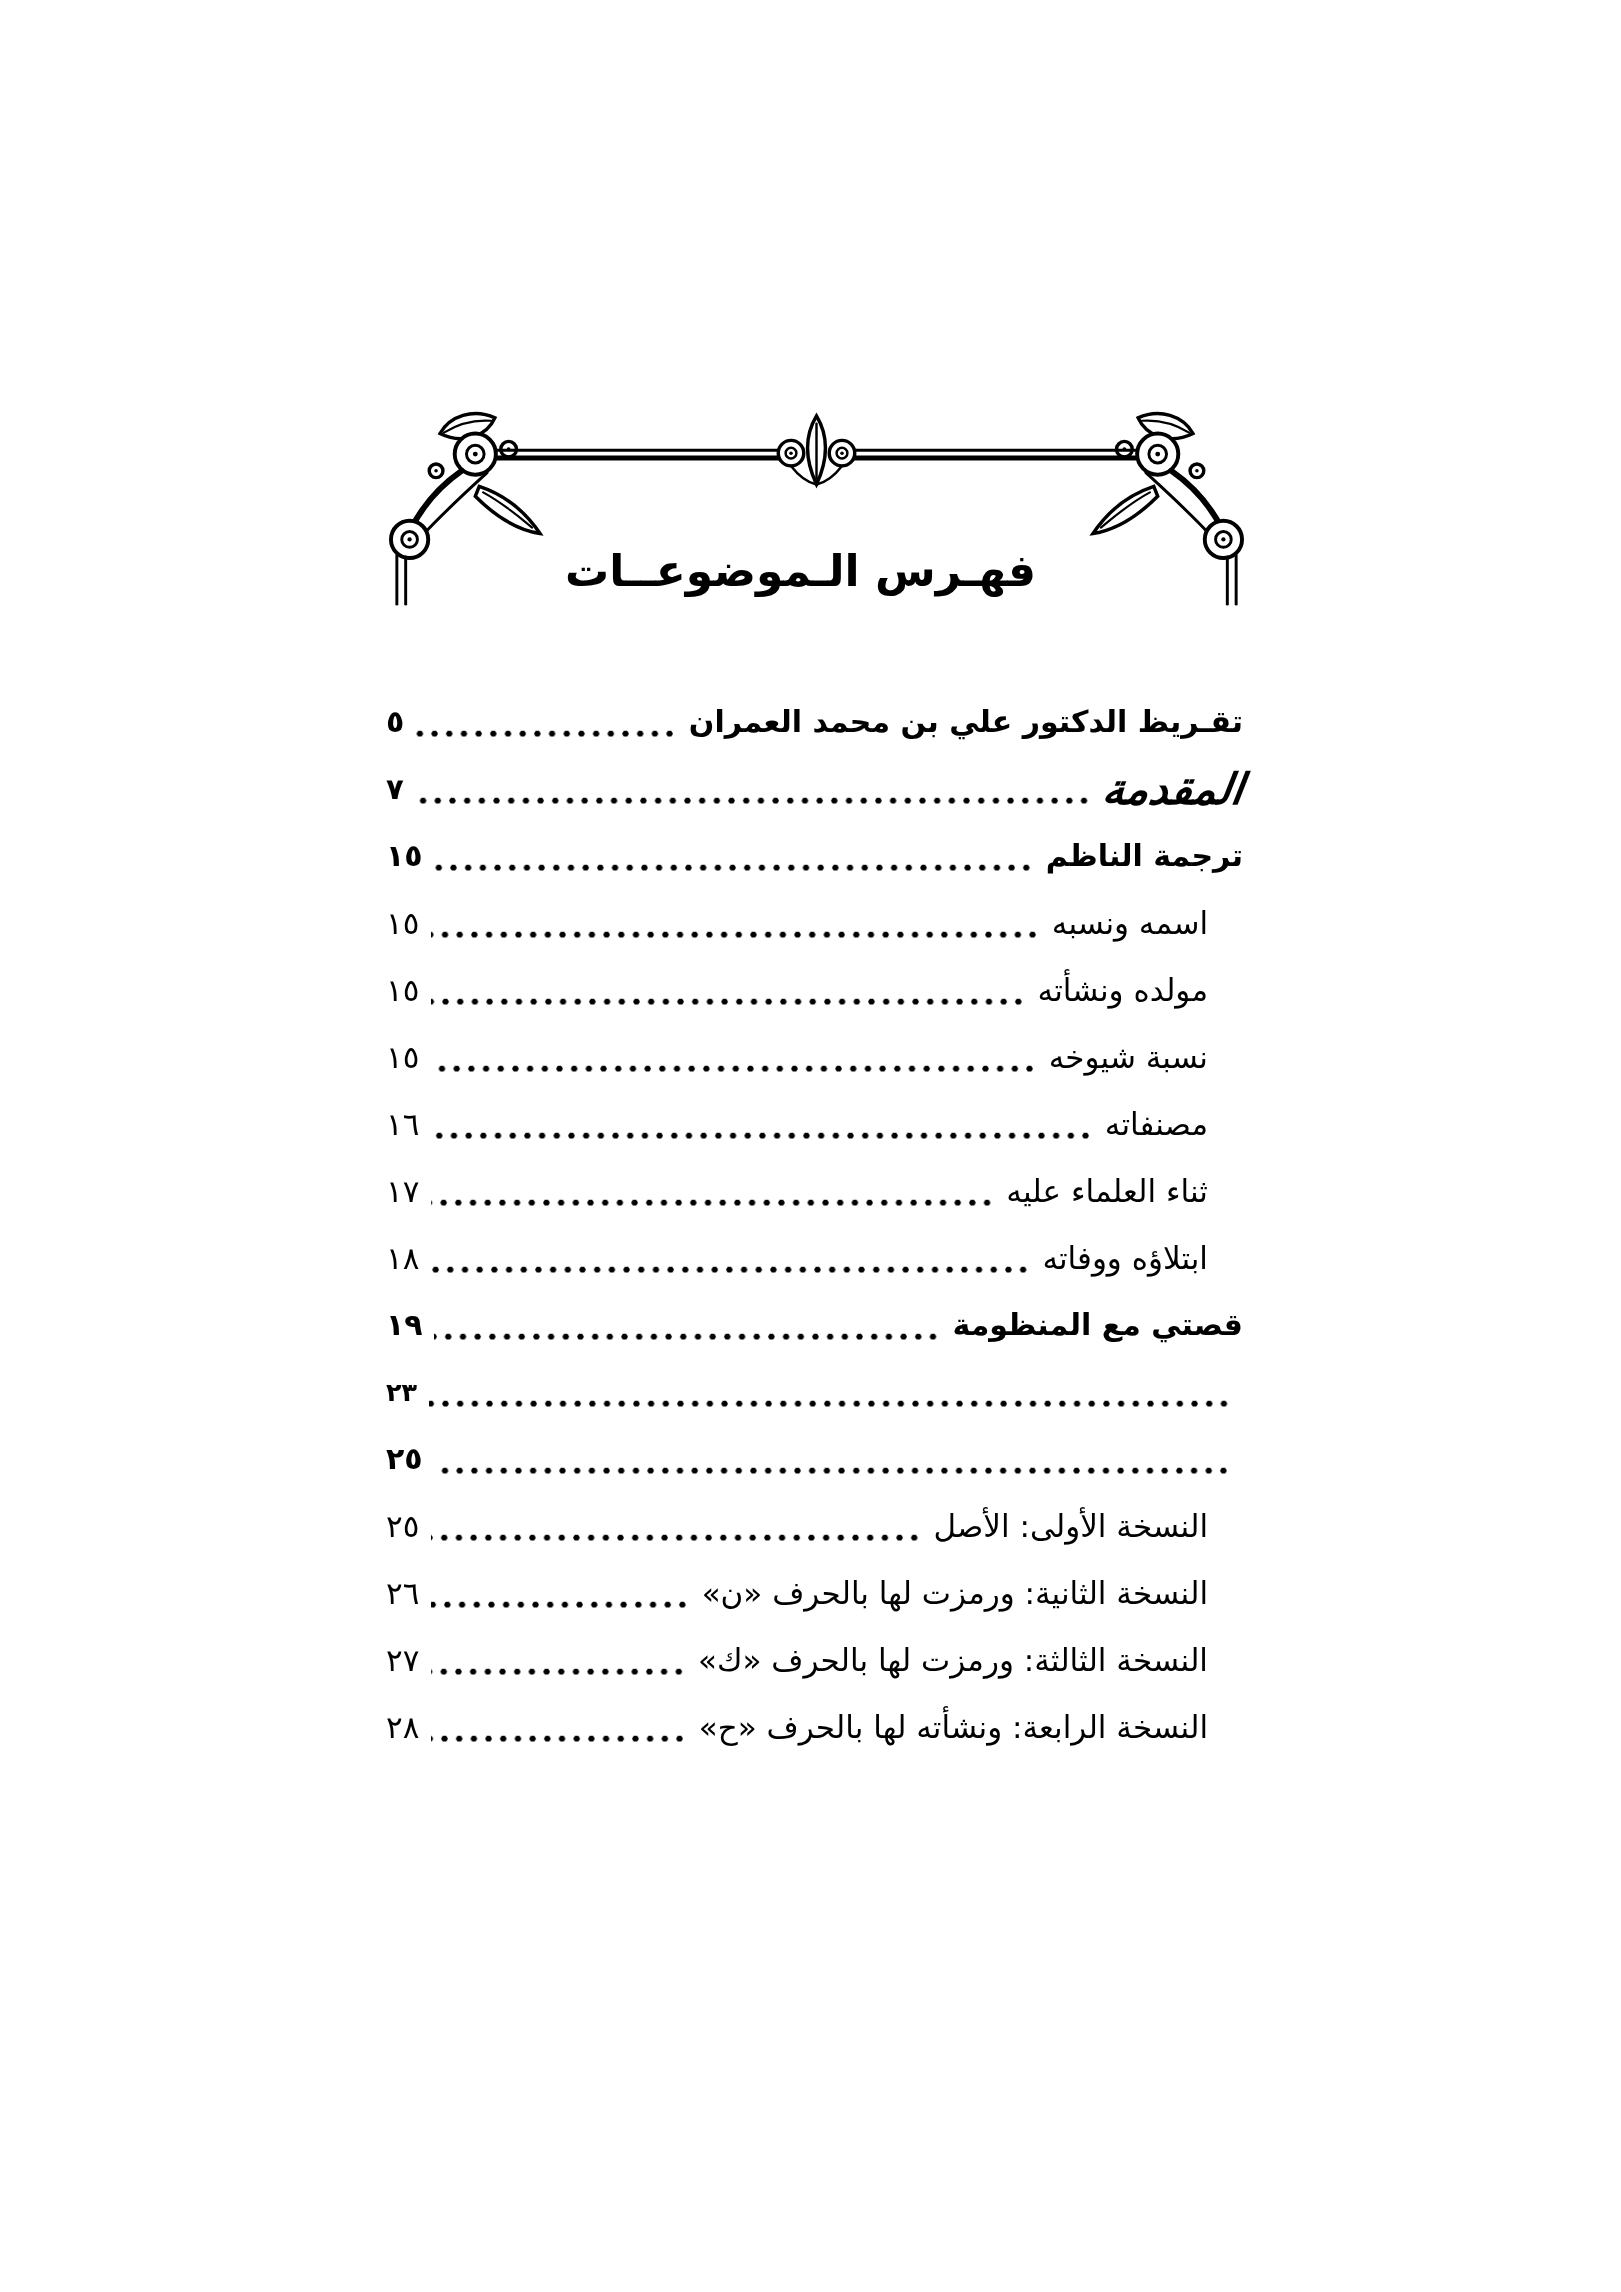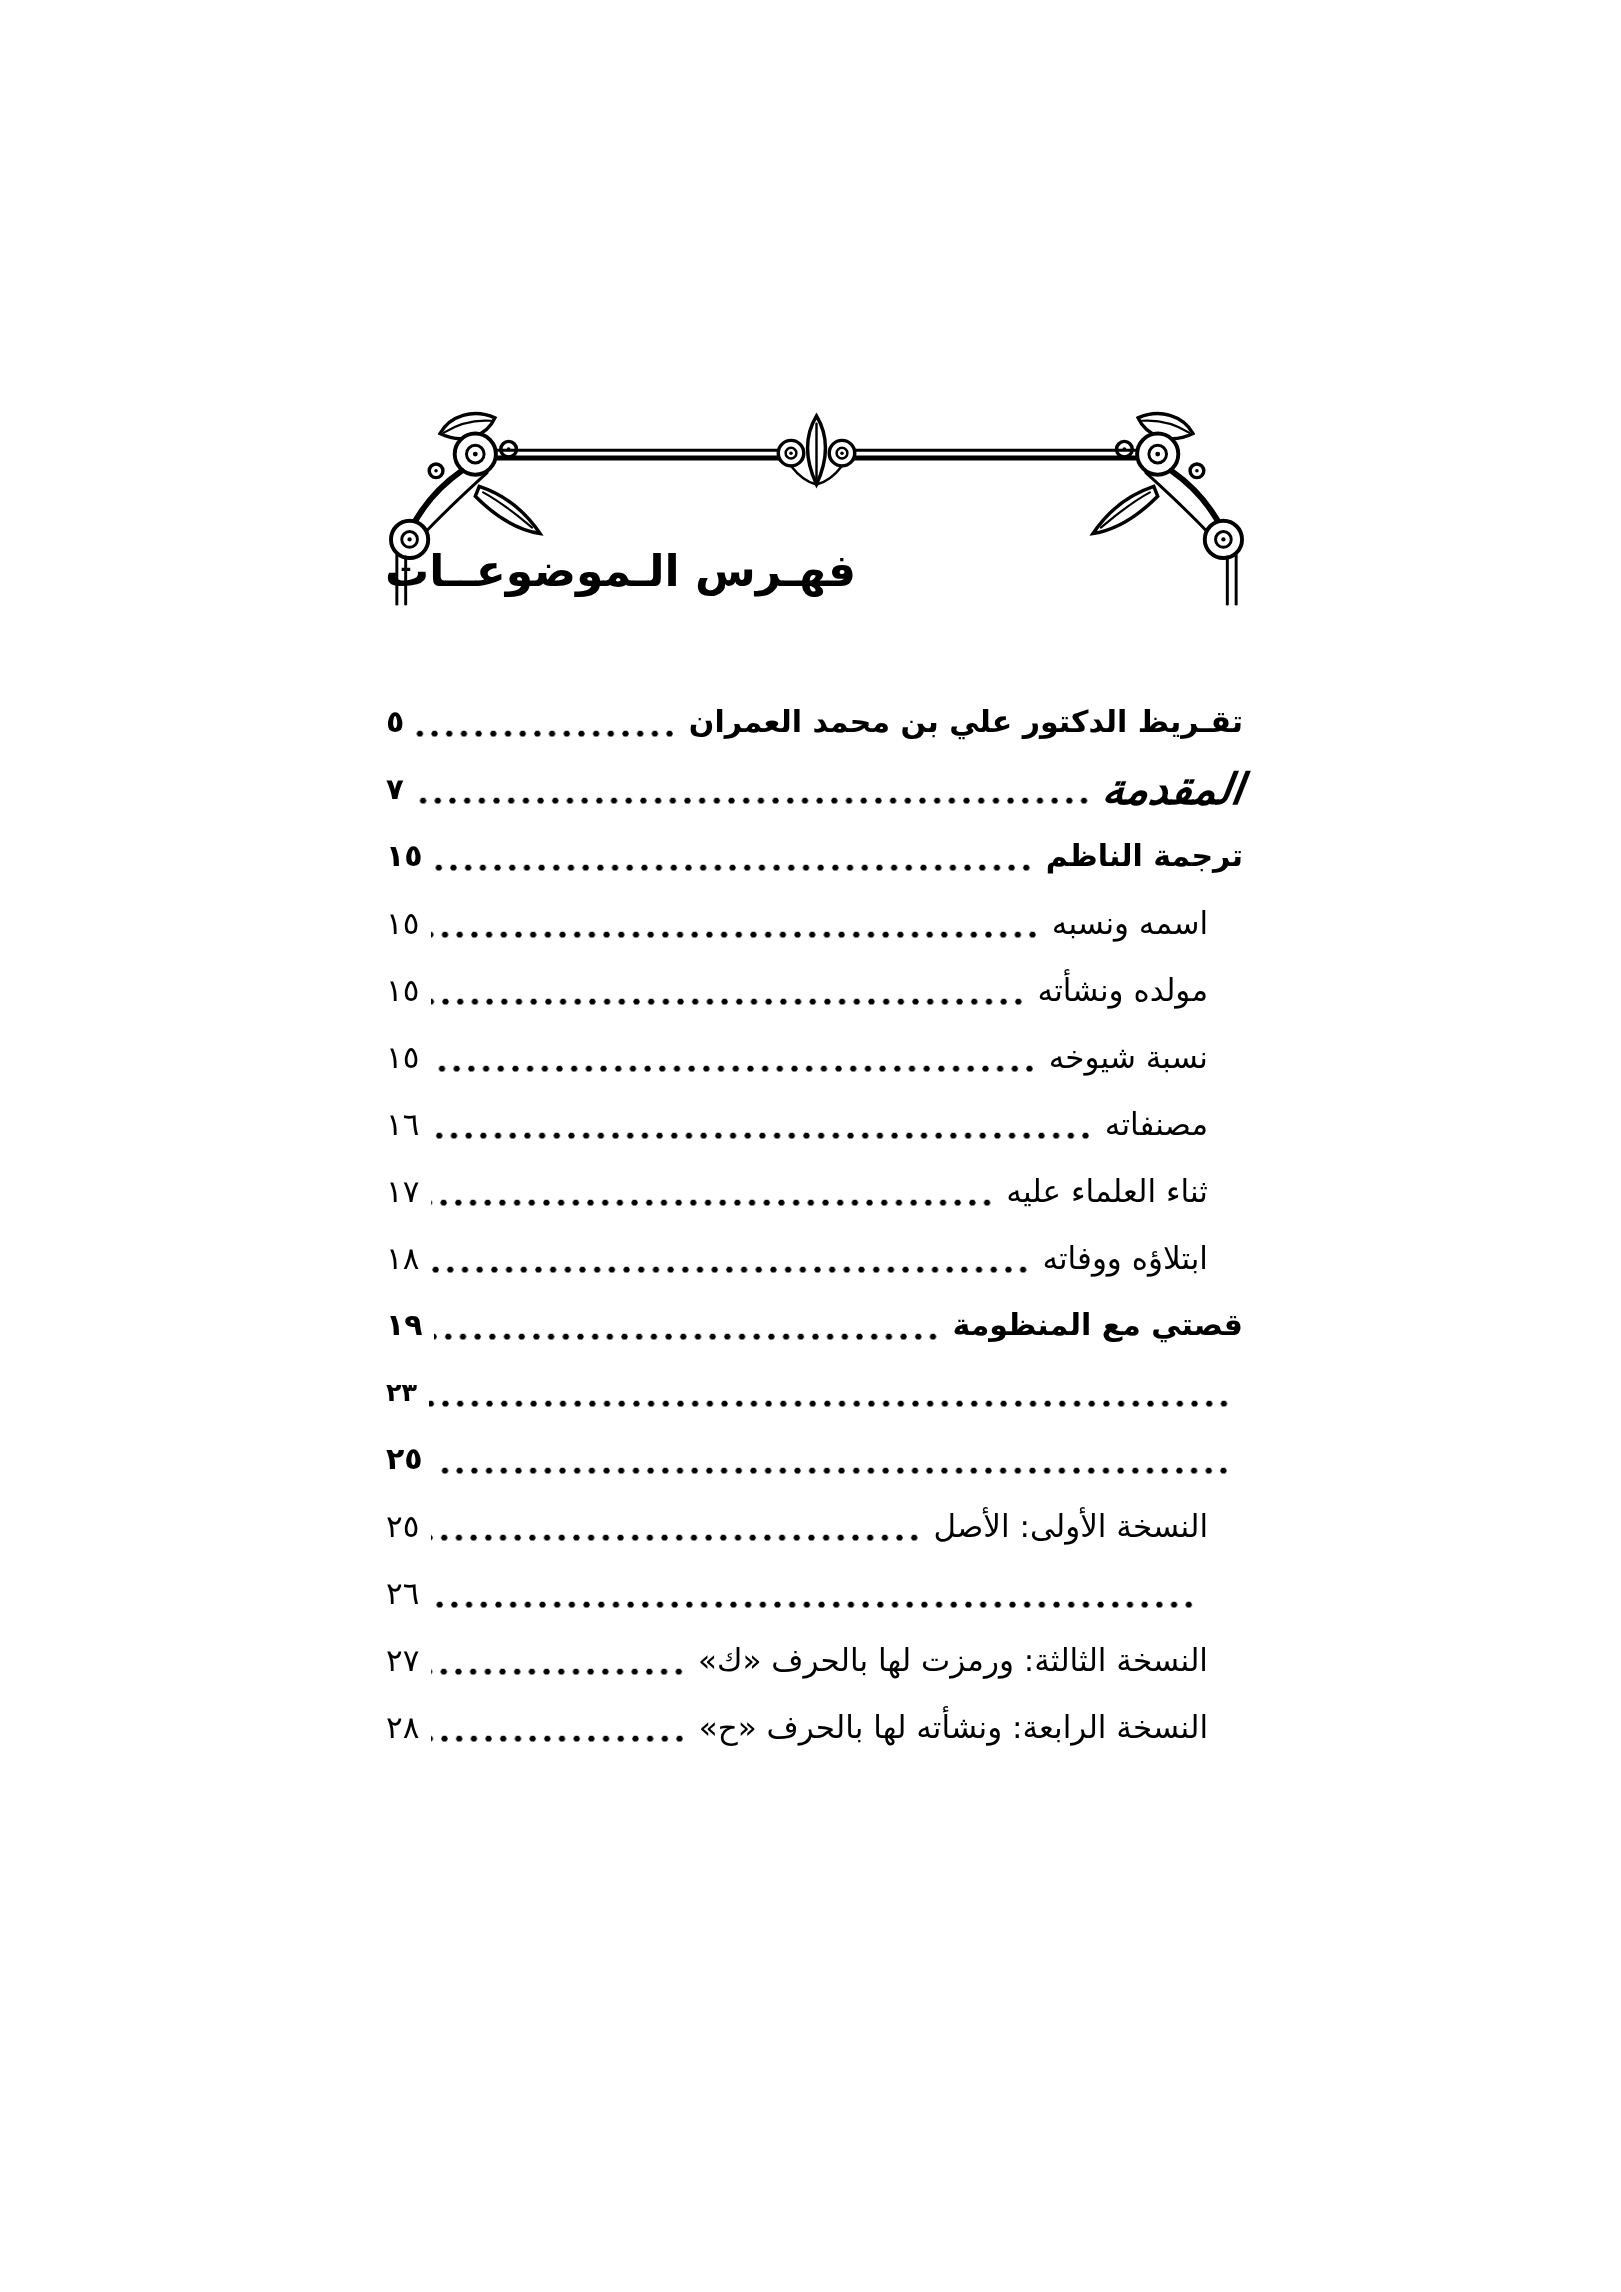--- a/index.html
+++ b/index.html
@@ -11,22 +11,22 @@
     color:#000;
     overflow:hidden;
     margin:0 auto;
   }
   
   .frame{
     position:absolute; left:385px; top:410px;
     width:863px; height:201px;
   }
   .page-title{
-    position:absolute; top:545px; left:385px; width:863px;
-    margin:0; text-align:left;
+    position:absolute; top:545px; left:369px; width:863px;
+    margin:0; text-align:center;
     font-size:44px; font-weight:bold;
     letter-spacing:1px;
   }
   
   .toc{
     position:absolute; top:688px; right:378px;
     width:857px;
     direction:rtl;
   }
   .toc-row{
@@ -195,20 +195,21 @@
       <div class="toc-row style-bold">
         <span class="dots"></span>
         <span class="pagenum">٢٥</span>
       </div>
       <div class="toc-row style-regular indent">
         <span class="label">النسخة الأولى: الأصل</span>
         <span class="dots"></span>
         <span class="pagenum">٢٥</span>
       </div>
       <div class="toc-row style-regular indent">
+        <span class="label">النسخة الثانية: ورمزت لها بالحرف «ن»</span>
         <span class="dots"></span>
         <span class="pagenum">٢٦</span>
       </div>
       <div class="toc-row style-regular indent">
         <span class="label">النسخة الثالثة: ورمزت لها بالحرف «ك»</span>
         <span class="dots"></span>
         <span class="pagenum">٢٧</span>
       </div>
       <div class="toc-row style-regular indent">
         <span class="label">النسخة الرابعة: ونشأته لها بالحرف «ح»</span>

